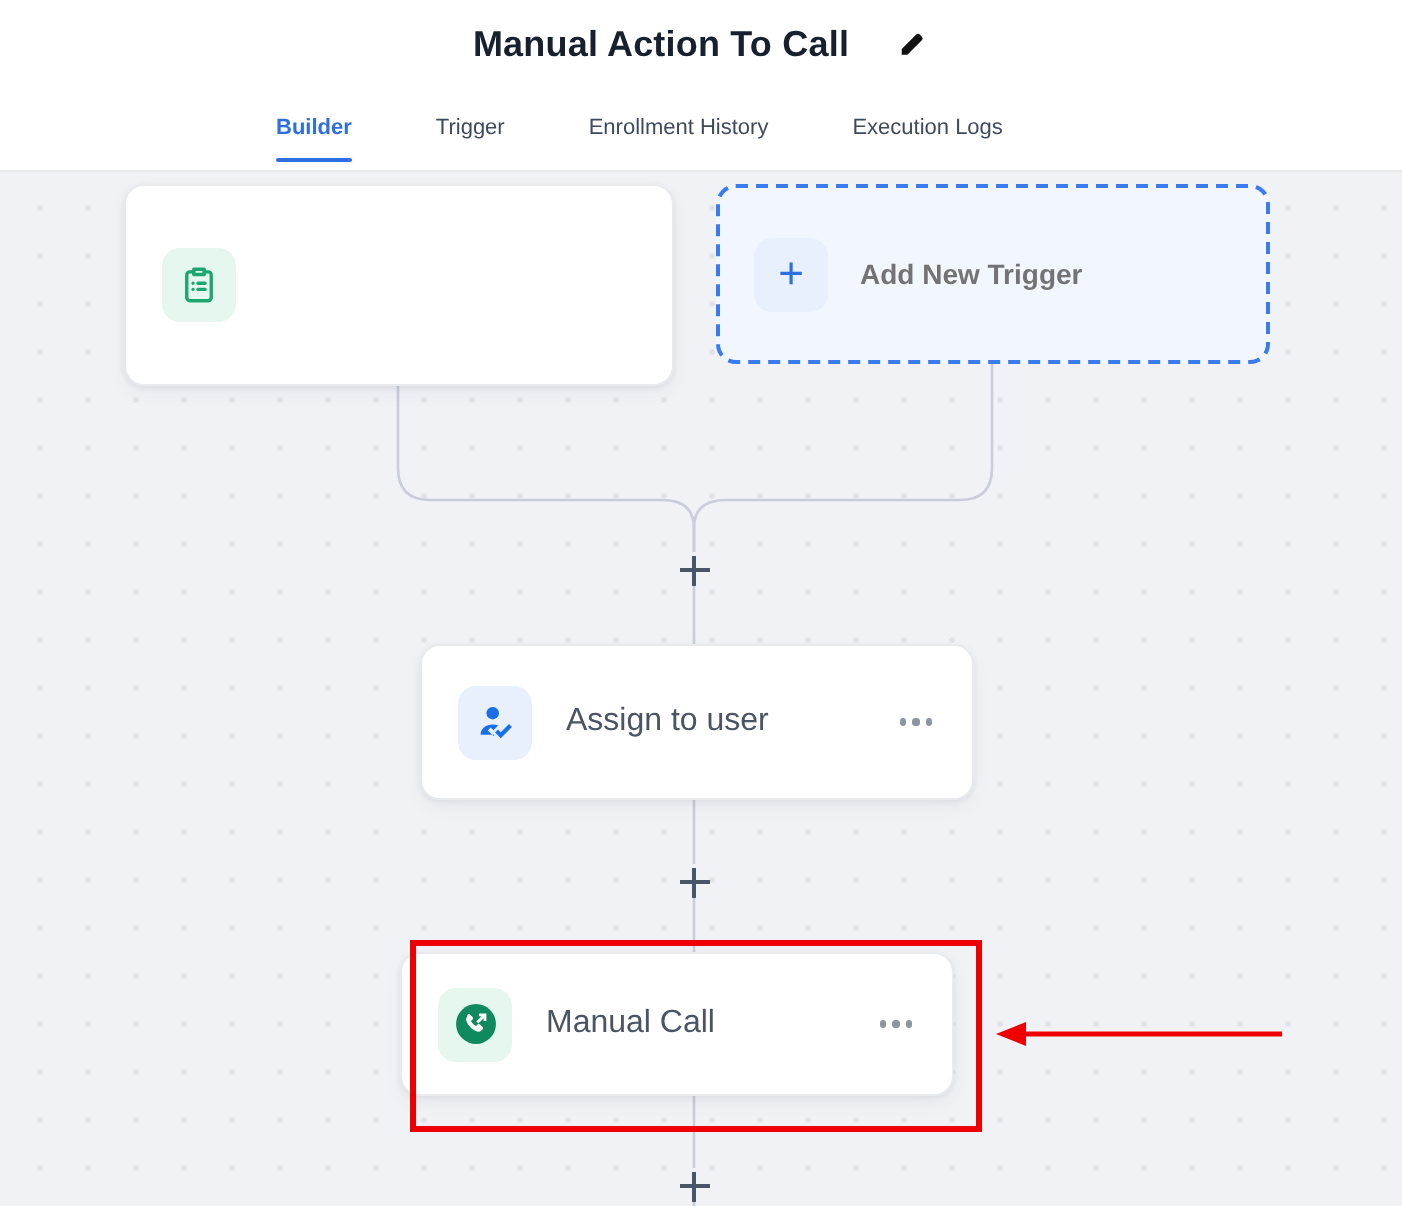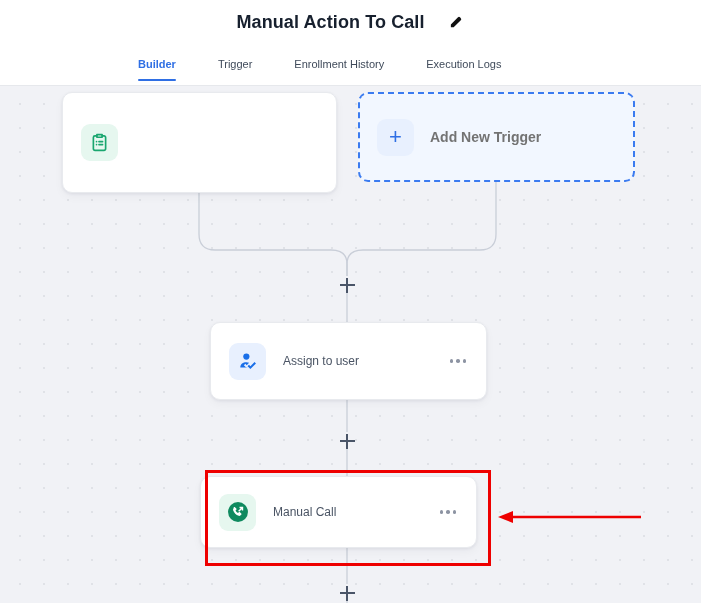--- a/index.html
+++ b/index.html
@@ -188,21 +188,21 @@
     width: 277px;
     height: 78px;
   }
   .manual-card {
     left: 200px;
     top: 390px;
     width: 277px;
     height: 72px;
   }
   .action-label {
-    font-size: 12px;
+    font-size: 16px;
     color: #4a5464;
     flex: 1;
   }
   .dots-menu {
     margin-right: 20px;
     display: flex;
     gap: 3px;
     cursor: pointer;
     align-items: center;
   }

